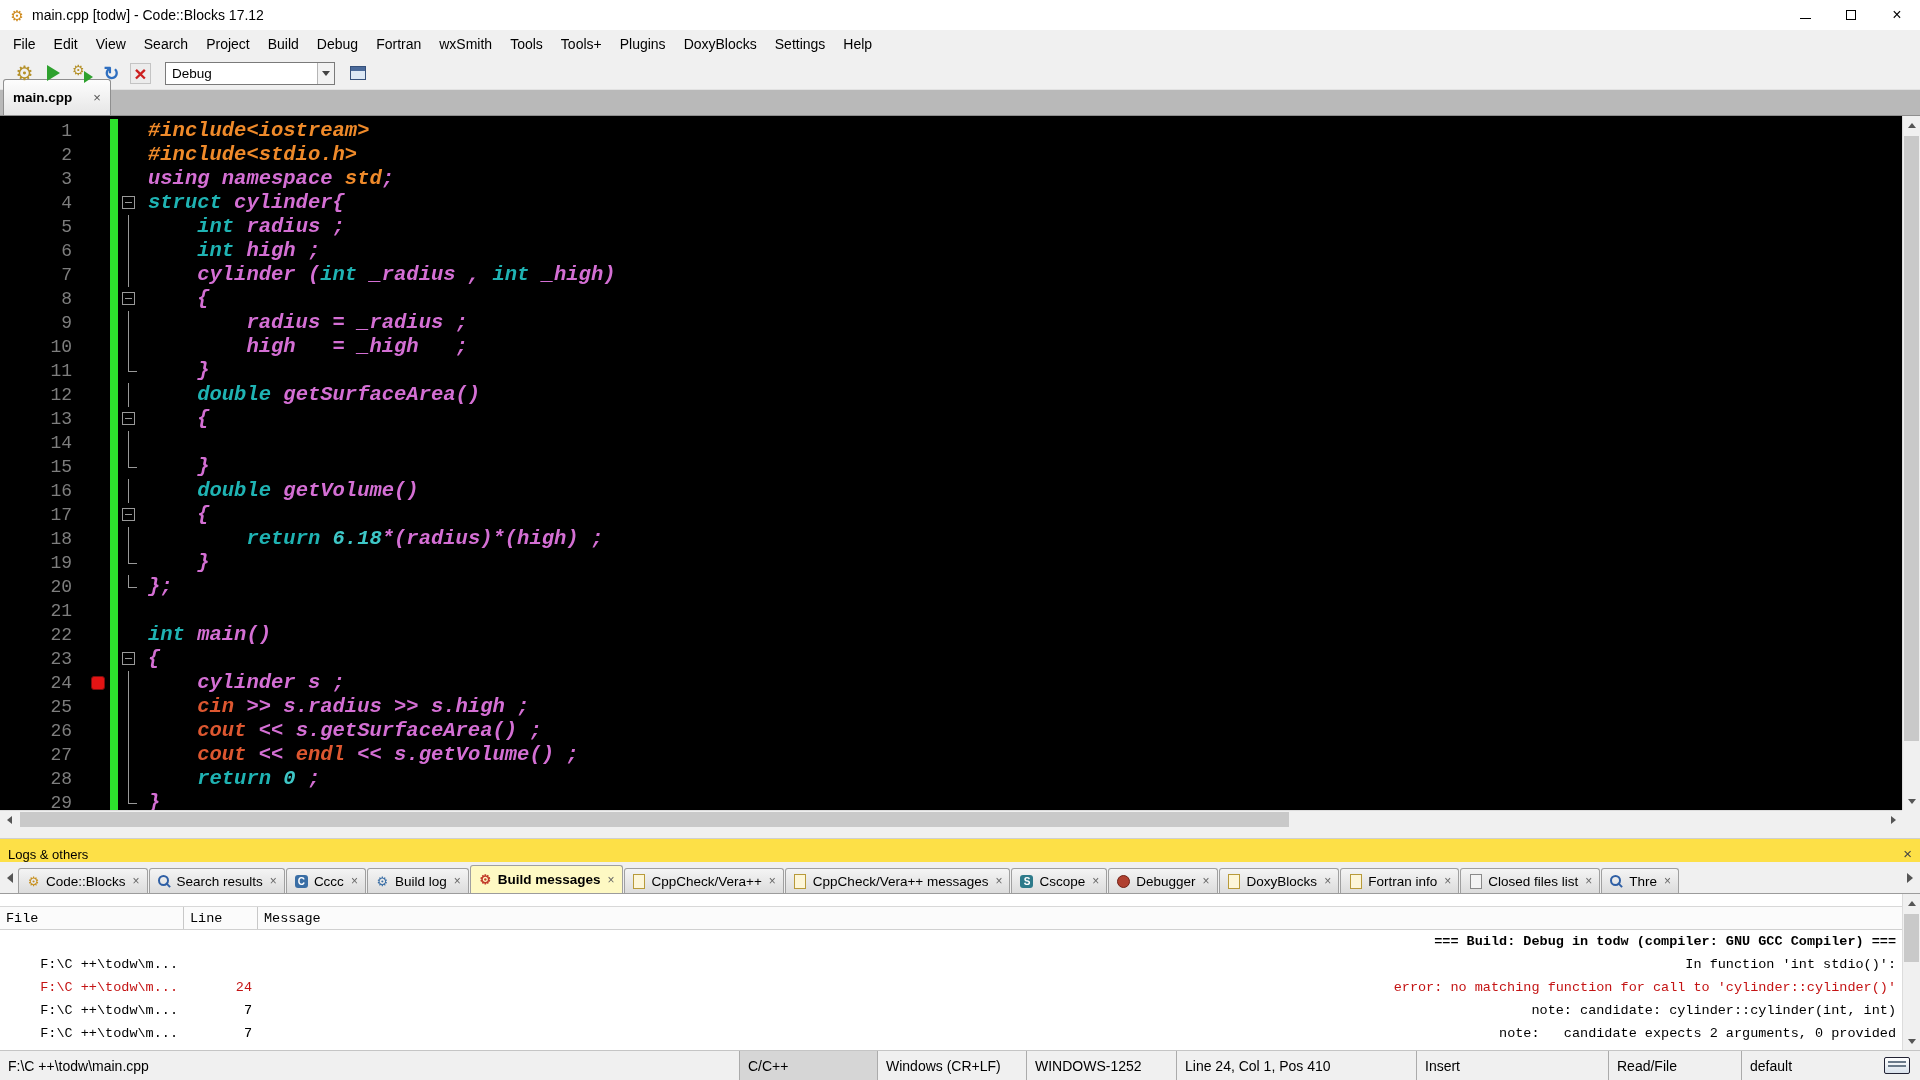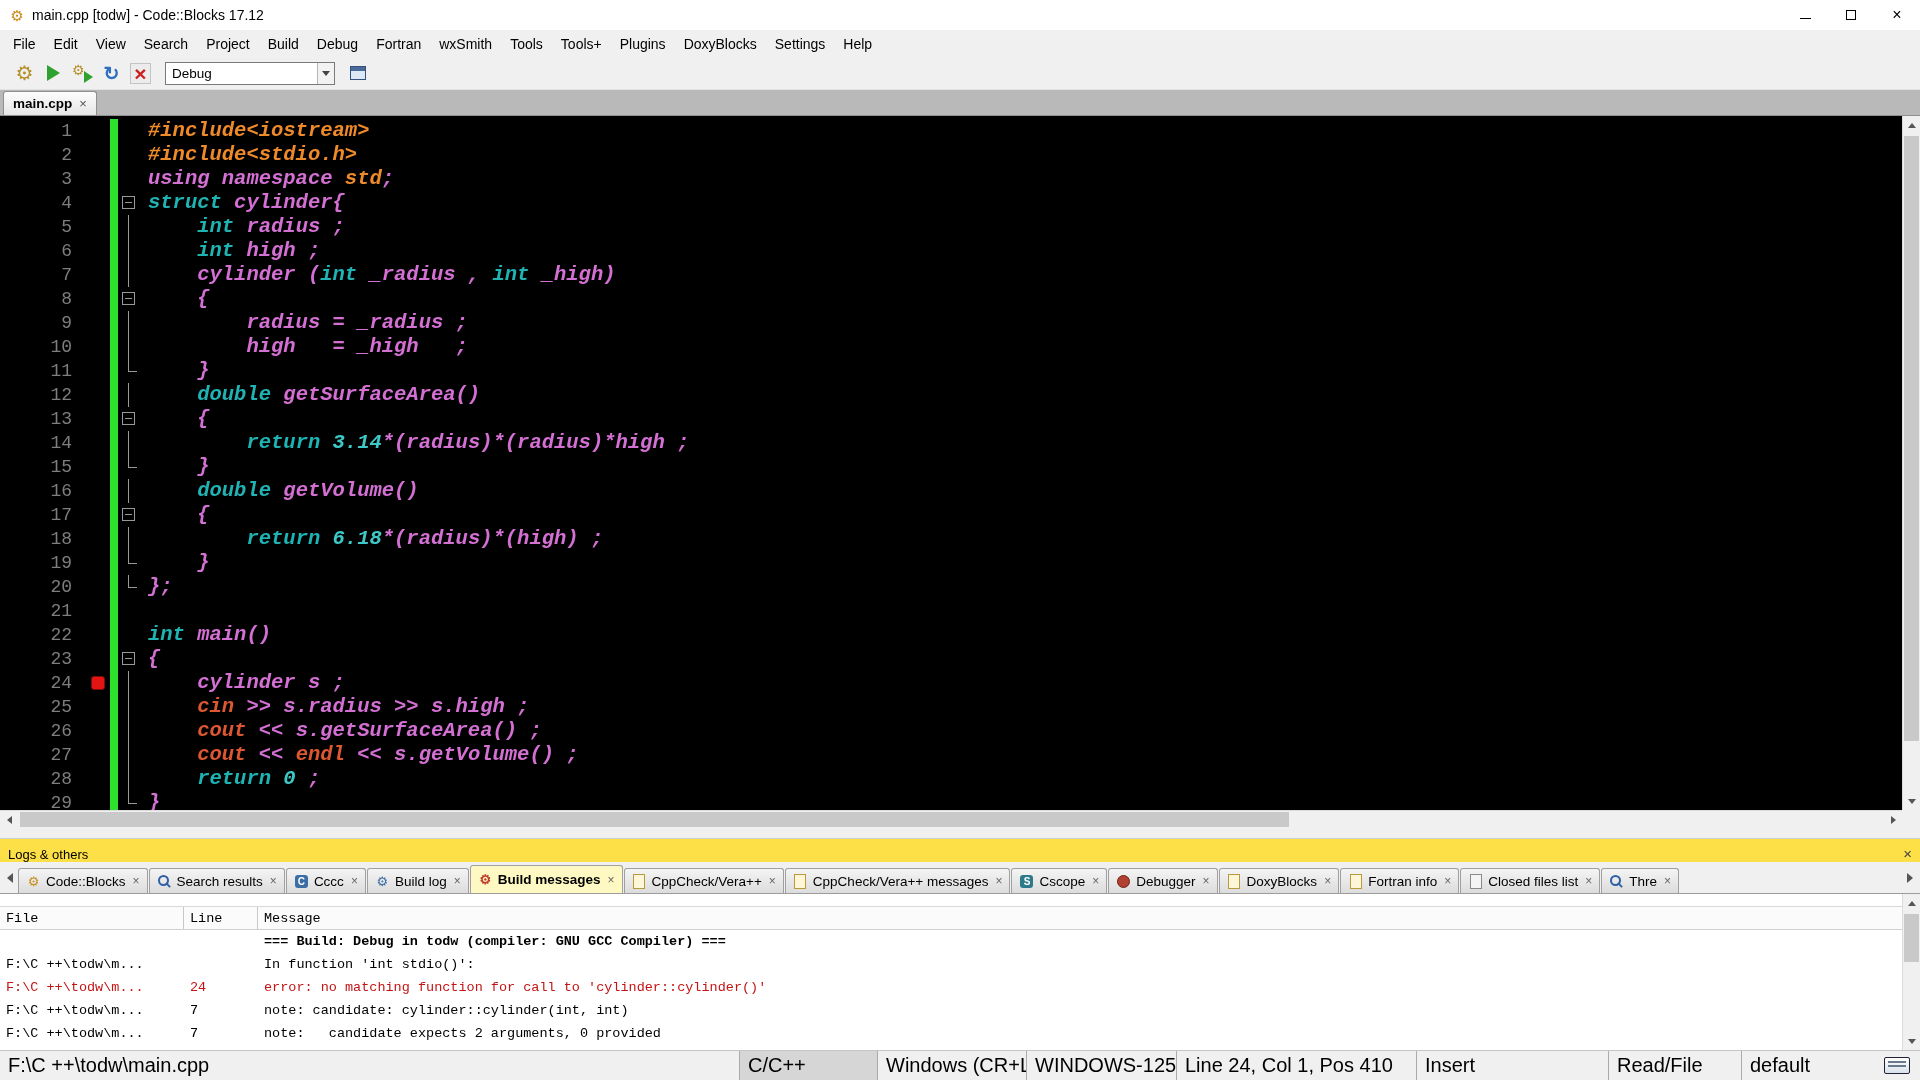--- a/index.html
+++ b/index.html
@@ -35,21 +35,21 @@
   .abort-icon::before{content:"×";color:#cc2020;font-size:21px;font-weight:bold;line-height:1;}
   .abort-icon{border:1px solid #c4c4c4;background:#ececec;}
   .compiler-window-icon{width:16px;height:14px;border:1px solid #35507a;background:linear-gradient(#4a6a9a 0 4px,#dce8f5 4px);}
   .combo{width:170px;height:23px;background:#fff;border:1px solid #7a7a7a;display:flex;align-items:center;margin:0 8px 0 10px;}
   .combo-val{flex:1;font-size:13.5px;padding-left:6px;}
   .combo-arrow{width:17px;height:100%;border-left:1px solid #b5b5b5;display:flex;align-items:center;justify-content:center;background:#f2f2f2;}
   .combo-arrow::before{content:"";border:4px solid transparent;border-top:5px solid #444;margin-top:4px;}
 
   
   .edtabs{height:26px;background:#b9b9b9;display:flex;align-items:flex-end;padding-left:3px;flex:none;border-bottom:1px solid #8f8f8f;}
-  .edtab{height:24px;display:flex;align-items:center;gap:7px;padding:0 9px;background:linear-gradient(#fdfdfd,#e6e6e6);
+  .edtab{height:36px;display:flex;align-items:center;gap:21px;padding:0 9px;background:linear-gradient(#fdfdfd,#e6e6e6);
     border:1px solid #8f8f8f;border-bottom:none;border-radius:3px 3px 0 0;font-size:13.5px;font-weight:bold;}
   .tab-x{font-size:13px;color:#555;font-weight:normal;}
 
   
   .edregion{flex:none;display:flex;flex-direction:column;}
   .edrow{display:flex;height:694px;}
   .editor{flex:1;background:#000;overflow:hidden;}
   .lines{padding-top:3px;}
   .line{display:flex;height:24px;}
   .ln{width:86px;flex:none;text-align:right;padding-right:14px;color:#7e7e7e;
@@ -121,26 +121,26 @@
 
   
   .logsbody{flex:1;display:flex;background:#fff;min-height:0;}
   .buildtable{flex:1;padding-top:12px;font-family:"Liberation Mono",monospace;font-size:13.5px;min-width:0;}
   .thead{display:flex;height:24px;background:#fbfbfb;border-top:1px solid #d8d8d8;border-bottom:1px solid #d0d0d0;}
   .th{display:flex;align-items:center;padding:0 6px;border-right:1px solid #c8c8c8;}
   .c-file{width:184px;flex:none;}
   .c-line{width:74px;flex:none;}
   .c-msg{flex:1;border-right:none;}
   .tr{display:flex;height:23px;align-items:center;}
-  .td{padding:0 6px;white-space:pre;overflow:hidden;}
+  .td{padding:0 6px;white-space:pre;overflow:hidden;text-align:right;}
   .tr.banner{font-weight:bold;}
   .tr.error{color:#c41414;}
 
   
-  .statusbar{height:30px;flex:none;background:#f0f0f0;border-top:1px solid #c5c5c5;display:flex;align-items:stretch;font-size:20px;}
+  .statusbar{height:30px;flex:none;background:#f0f0f0;border-top:1px solid #c5c5c5;display:flex;align-items:stretch;font-size:14px;}
   .sb-file{flex:1;display:flex;align-items:center;padding:0 8px;white-space:nowrap;overflow:hidden;}
   .sb-cells{display:flex;}
   .sbc{display:flex;align-items:center;padding:0 8px;border-left:1px solid #ababab;white-space:nowrap;overflow:hidden;}
   .sb-cells .sbc:nth-child(1){width:138px;background:#d6d6d6;}
   .sb-cells .sbc:nth-child(2){width:149px;}
   .sb-cells .sbc:nth-child(3){width:150px;}
   .sb-cells .sbc:nth-child(4){width:240px;text-align:center;}
   .sb-cells .sbc:nth-child(5){width:192px;}
   .sb-cells .sbc:nth-child(6){width:133px;}
   .sb-cells .sbc:nth-child(7){width:133px;}
@@ -316,21 +316,20 @@
               <div class="mk"></div>
               <div class="chg"></div>
               <div class="fold f-box"></div>
               <div class="codetxt"><span class="tk-id">    {</span></div>
             </div>
             <div class="line">
               <div class="ln">14</div>
               <div class="mk"></div>
               <div class="chg"></div>
               <div class="fold f-line"></div>
-              <div class="codetxt"><span class="tk-id">        </span><span class="tk-kw">return</span><span class="tk-id"> </span><span class="tk-num">3.14</span><span class="tk-id">*(radius)*(radius)*high ;</span></div>
             </div>
             <div class="line">
               <div class="ln">15</div>
               <div class="mk"></div>
               <div class="chg"></div>
               <div class="fold f-end"></div>
               <div class="codetxt"><span class="tk-id">    }</span></div>
             </div>
             <div class="line">
               <div class="ln">16</div>

